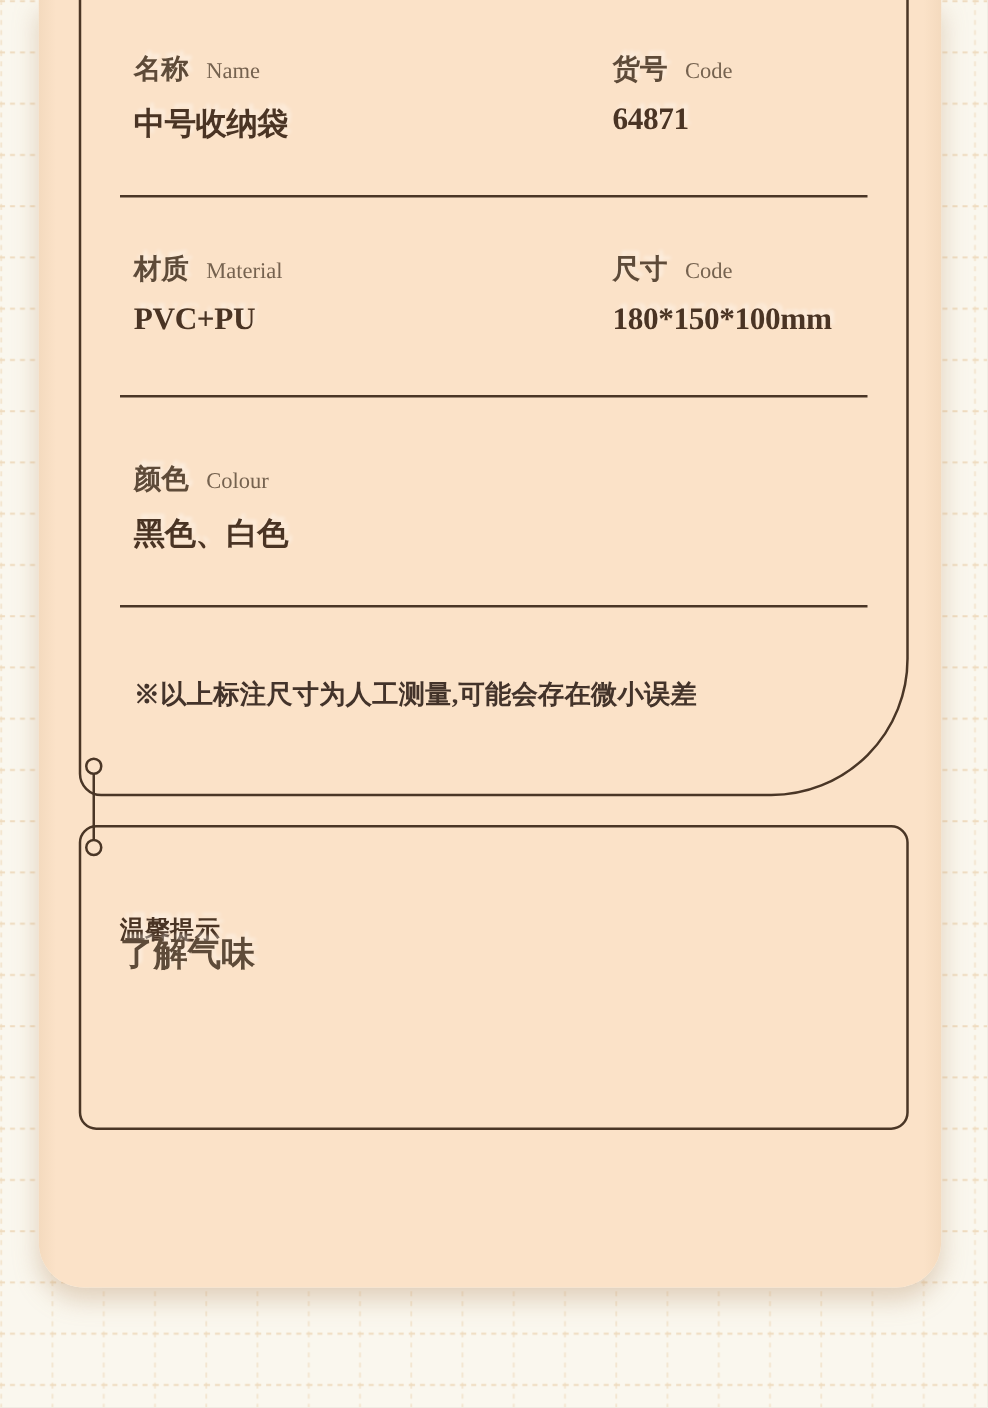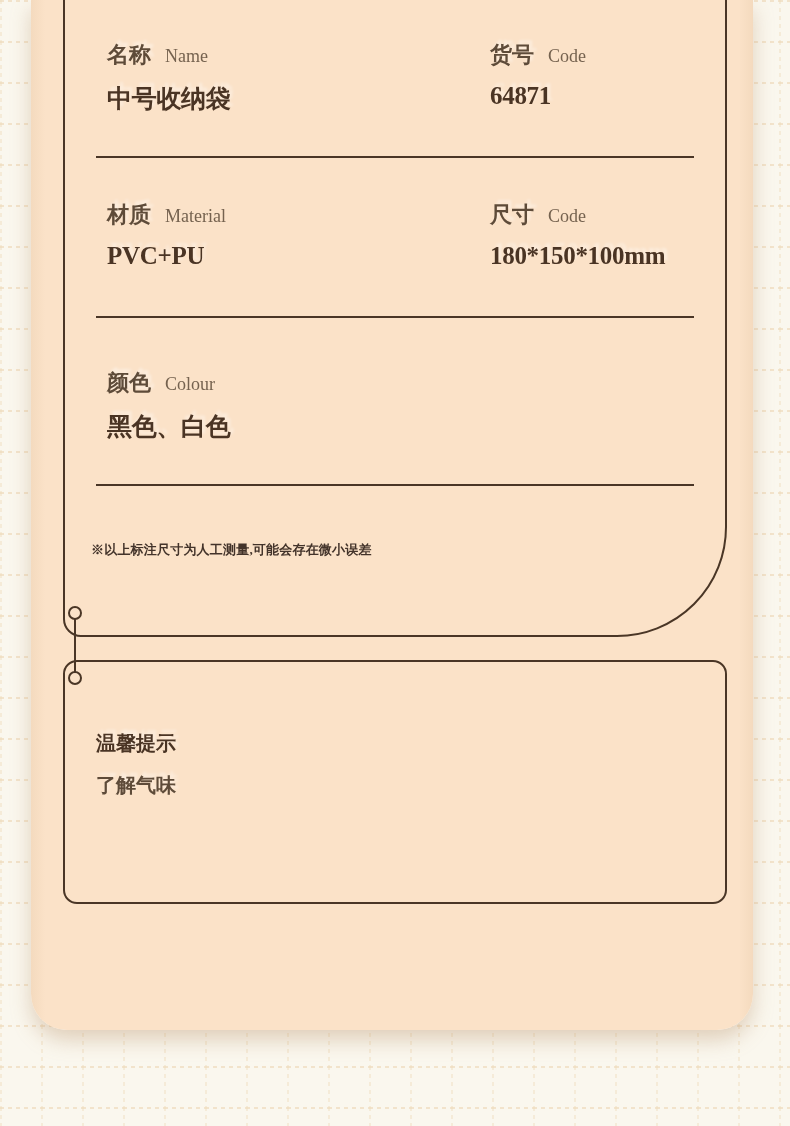--- a/index.html
+++ b/index.html
@@ -39,37 +39,37 @@
   }
   .lbl-en{
     font-size:18px;font-weight:400;color:var(--label-en,#75624f);margin-left:14px;
   }
   .val{
     font-size:25px;font-weight:bold;color:var(--value,#4a3424);letter-spacing:-.3px;
     text-shadow:3px -4px 3px rgba(255,255,255,.4);
   }
   .divider{position:absolute;left:65px;width:598px;height:2px;background:var(--outline,#4a3626);}
   .note{
-    position:absolute;left:60px;top:541px;
-    font-size:13px;font-weight:600;color:var(--note,#43332a);letter-spacing:.2px;
+    position:absolute;left:76px;top:541px;
+    font-size:21px;font-weight:600;color:var(--note,#43332a);letter-spacing:.2px;
   }
 
   .ring{
     position:absolute;width:10px;height:10px;border-radius:50%;
     border:2.5px solid var(--outline,#4a3626);
     background:var(--card-bg,#fbe2c8);z-index:3;
   }
   .conn-line{position:absolute;left:43px;top:613px;width:2px;height:65px;background:var(--outline,#4a3626);z-index:2;}
 
   .tips-title{
     position:absolute;left:65px;top:730px;font-size:20px;font-weight:bold;
     color:var(--value,#4a3424);text-shadow:3px -4px 3px rgba(255,255,255,.45);
   }
   .tips-sub{
-    position:absolute;left:65px;top:772px;font-size:20px;font-weight:bold;
+    position:absolute;left:65px;top:745px;font-size:27px;font-weight:bold;
     color:var(--label-cn,#54born);color:var(--label-cn,#5e4b39);
     text-shadow:3px -4px 3px rgba(255,255,255,.4);
   }
   .tips-body{
     position:absolute;left:65px;top:780px;width:601px;
     font-size:19px;line-height:28.5px;color:var(--body,#5b4836);
     text-align:justify;text-justify:inter-character;white-space:normal;
   }
 </style>
 </head>

